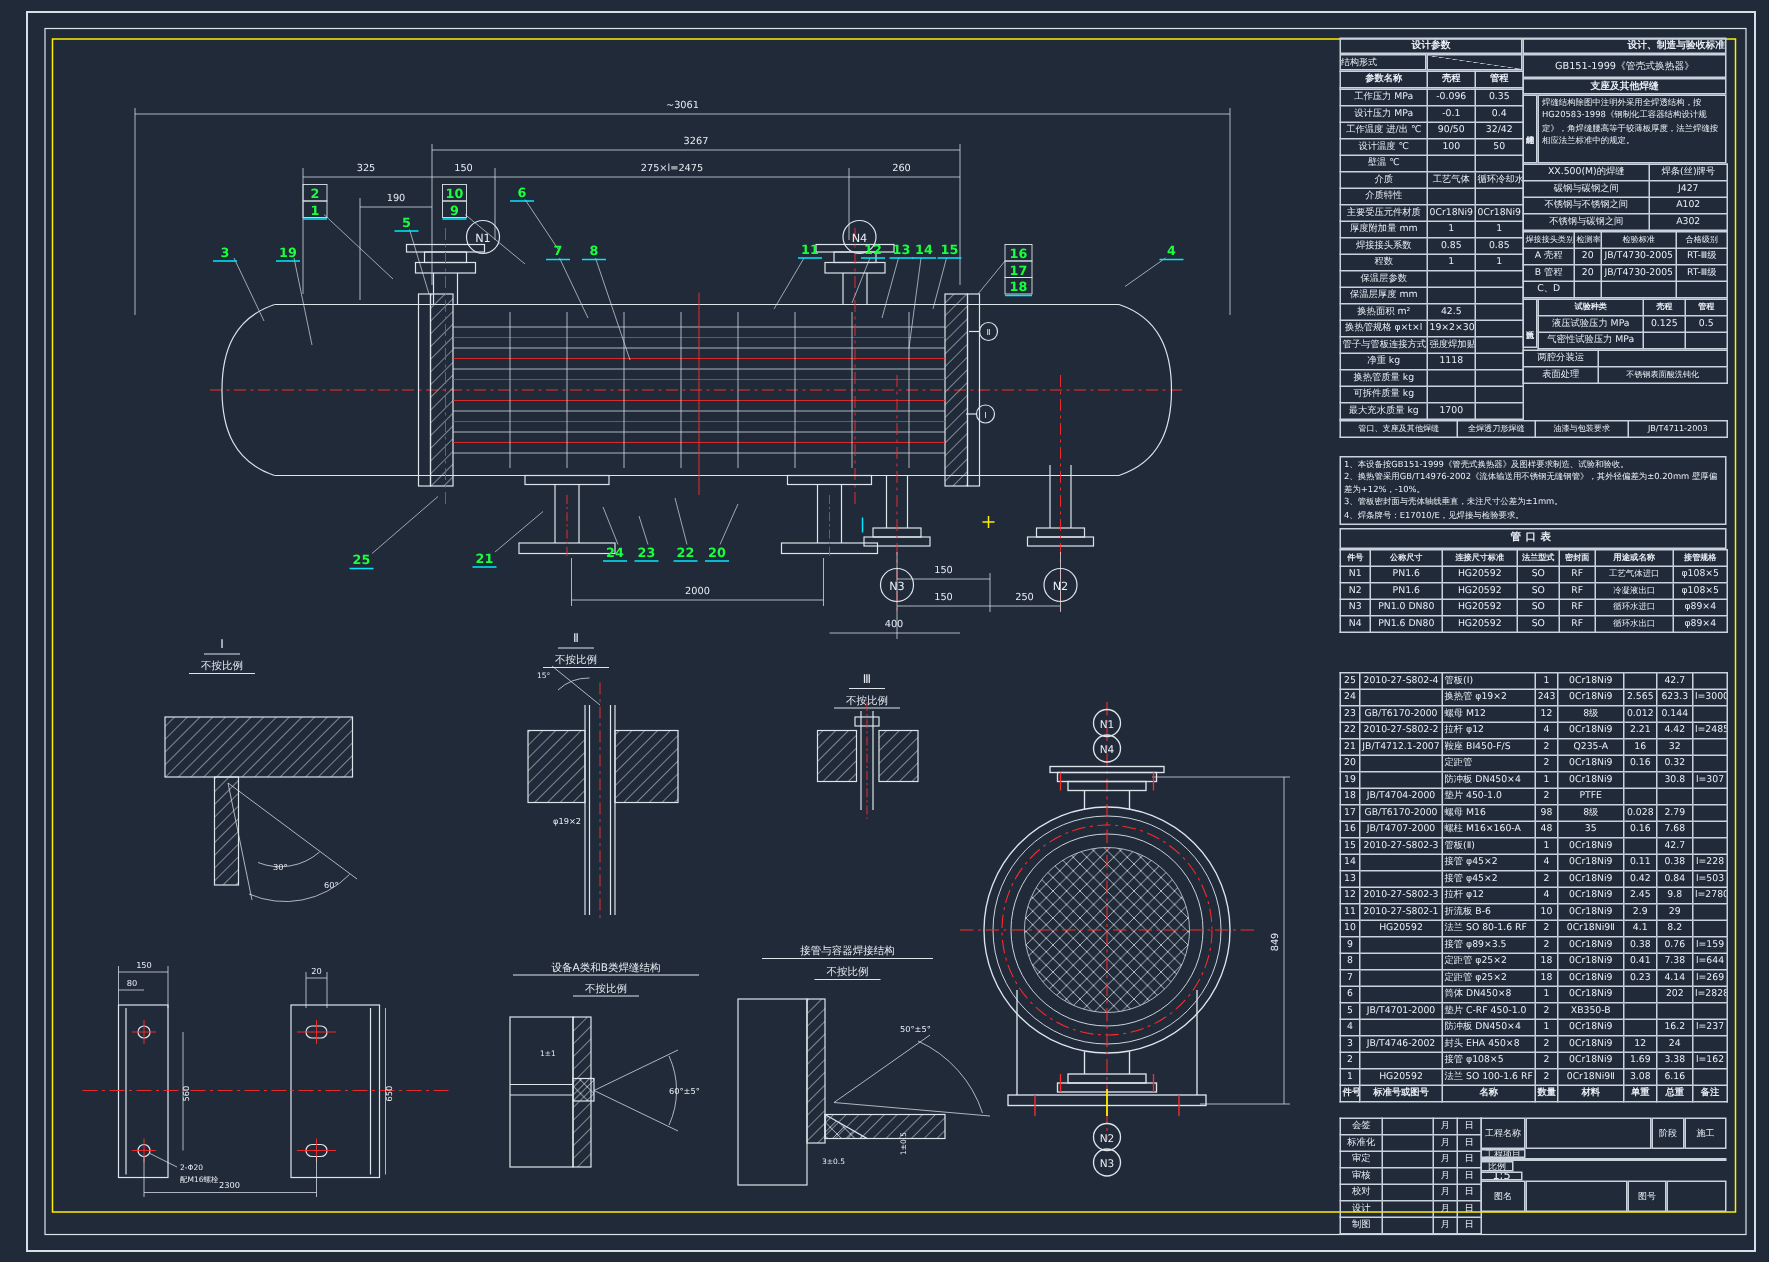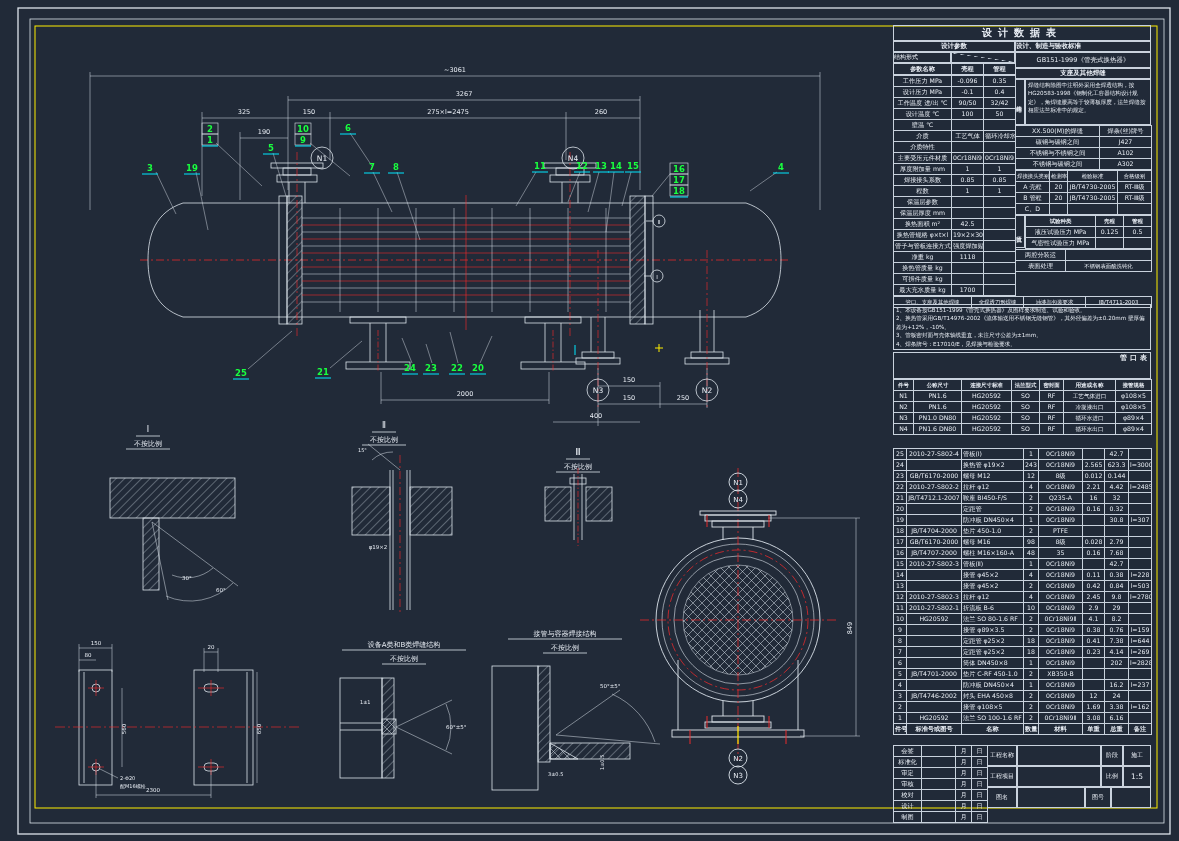--- a/index.html
+++ b/index.html
@@ -452,21 +452,20 @@
   </g>
   <g font-size="7" text-anchor="middle">
     <text class="t" x="738" y="485">N1</text>
     <text class="t" x="738" y="502">N4</text>
     <text class="t" x="738" y="761">N2</text>
     <text class="t" x="738" y="778">N3</text>
   </g>
 </svg>
 
 <div class="panel" style="left:893px;top:25px;width:258px;">
-  <div id="design-title" class="cellbox" style="height:16px;">设计数据表</div>
   <div class="row">
 
     <div style="width:122px;">
       <div class="cellbox hd" style="height:11px;font-size:6.5px;text-align:center;">设计参数</div>
       <div class="row">
         <div class="cellbox" style="width:58px;height:11px;font-size:6px;">结构形式</div>
         <div class="cellbox diag" style="width:64px;height:11px;"></div>
       </div>
       <table>
             <colgroup>
@@ -587,21 +586,21 @@
               <tr>
                 <td>最大充水质量 kg</td>
                 <td>1700</td>
                 <td></td>
               </tr>
             </tbody>
       </table>
     </div>
 
     <div style="width:136px;">
-      <div class="cellbox hd" style="height:11px;font-size:6.5px;text-align:left;">设计、制造与验收标准</div>
+      <div class="cellbox hd" style="height:11px;font-size:6.5px;text-align:right;">设计、制造与验收标准</div>
       <div class="cellbox" style="height:16px;font-size:6.5px;display:flex;align-items:center;justify-content:center;white-space:normal;text-align:center;">GB151-1999《管壳式换热器》</div>
       <div class="cellbox hd" style="height:11px;font-size:6.5px;text-align:center;">支座及其他焊缝</div>
       <div class="row">
         <div class="cellbox vlabel" style="width:10px;height:46px;">焊缝结构</div>
         <div class="cellbox notetxt" style="width:126px;height:46px;white-space:normal;">焊缝结构除图中注明外采用全焊透结构，按HG20583-1998《钢制化工容器结构设计规定》，角焊缝腰高等于较薄板厚度，法兰焊缝按相应法兰标准中的规定。</div>
       </div>
       <table>
             <colgroup>
               <col style="width:84px">
               <col style="width:52px">
@@ -731,21 +730,21 @@
 <div class="panel cellbox" style="left:893px;top:304px;width:258px;height:46px;">
   <div class="notetxt" style="white-space:normal;">
     <div>1、本设备按GB151-1999《管壳式换热器》及图样要求制造、试验和验收。</div>
     <div>2、换热管采用GB/T14976-2002《流体输送用不锈钢无缝钢管》，其外径偏差为±0.20mm 壁厚偏差为+12%，-10%。</div>
     <div>3、管板密封面与壳体轴线垂直，未注尺寸公差为±1mm。</div>
     <div>4、焊条牌号：E17010/E，见焊接与检验要求。</div>
   </div>
 </div>
 
 <div class="panel" style="left:893px;top:352px;width:258px;">
-  <div class="cellbox hd" style="height:27px;font-size:7px;text-align:right;letter-spacing:3px;">管口表</div>
+  <div class="cellbox hd" style="height:14px;font-size:7px;text-align:center;letter-spacing:3px;">管口表</div>
   <table class="noz">
     <colgroup>
           <col style="width:20px">
           <col style="width:48px">
           <col style="width:50px">
           <col style="width:28px">
           <col style="width:24px">
           <col style="width:52px">
           <col style="width:36px">
         </colgroup>
@@ -1135,21 +1134,21 @@
           </tbody>
     </table>
   </div>
   <div style="width:164px;">
     <div class="row" style="height:21px;">
       <div class="cellbox" style="width:30px;font-size:6px;display:flex;align-items:center;justify-content:center;">工程名称</div>
       <div class="cellbox" style="flex:1;"></div>
       <div class="cellbox" style="width:22px;font-size:6px;display:flex;align-items:center;justify-content:center;">阶段</div>
       <div class="cellbox" style="width:28px;font-size:6px;display:flex;align-items:center;justify-content:center;">施工</div>
     </div>
-    <div class="row" style="height:21px;">
+    <div class="row" style="height:21px;flex-direction:column;">
       <div class="cellbox" style="width:30px;font-size:6px;display:flex;align-items:center;justify-content:center;">工程项目</div>
       <div class="cellbox" style="flex:1;"></div>
       <div class="cellbox" style="width:22px;font-size:6px;display:flex;align-items:center;justify-content:center;">比例</div>
       <div class="cellbox" style="width:28px;font-size:7.5px;display:flex;align-items:center;justify-content:center;">1:5</div>
     </div>
     <div class="row" style="height:21px;">
       <div class="cellbox" style="width:30px;font-size:6px;display:flex;align-items:center;justify-content:center;">图名</div>
       <div class="cellbox" style="flex:1;"></div>
       <div class="cellbox" style="width:26px;font-size:6px;display:flex;align-items:center;justify-content:center;">图号</div>
       <div class="cellbox" style="width:40px;"></div>

